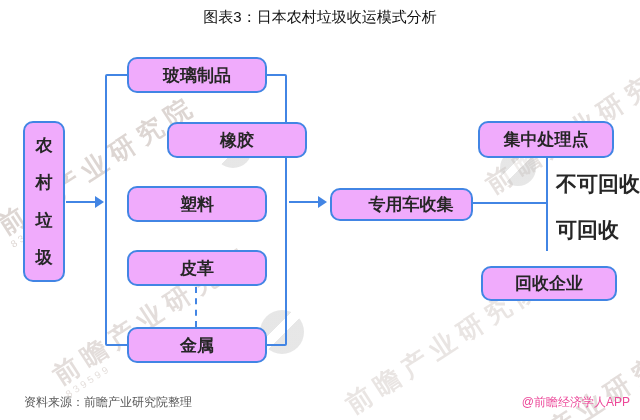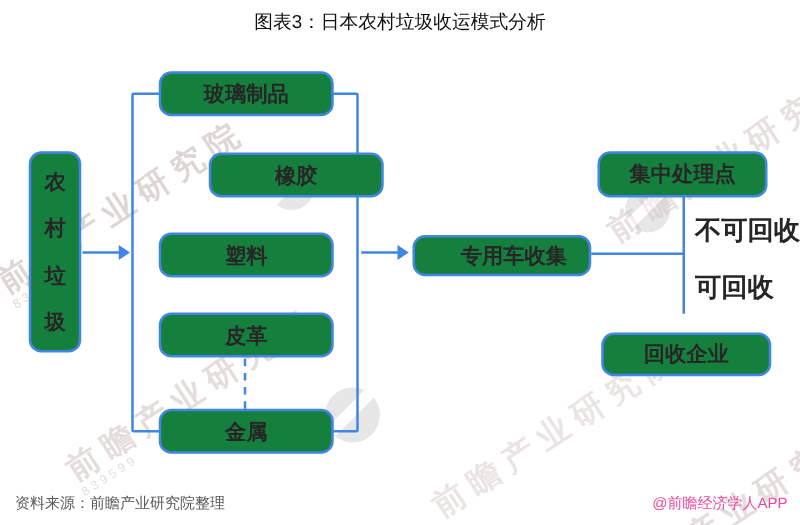--- a/index.html
+++ b/index.html
@@ -41,37 +41,37 @@
   .title {
     position: absolute;
     top: 8px; left: 0; width: 640px;
     text-align: center;
     font-size: 15px;
     font-weight: 400;
     color: #111111;
   }
   .footer-src {
     position: absolute;
-    left: 12px; top: 394px;
+    left: 24px; top: 394px;
     font-size: 12px;
     color: #595959;
   }
   .footer-credit {
     position: absolute;
     right: 10px; top: 394px;
     font-size: 12px;
     color: #ec4899;
   }
 
   
   .node {
     position: absolute;
     border: 2px solid #4285e4;
     border-radius: 10px;
-    background: #15803d;
+    background: #f0abfc;
     display: flex;
     align-items: center;
     justify-content: center;
     font-size: 17px;
     font-weight: 600;
     color: #262626;
     z-index: 2;
   }
   .node-source {
     left: 23px; top: 121px; width: 42px; height: 161px;

